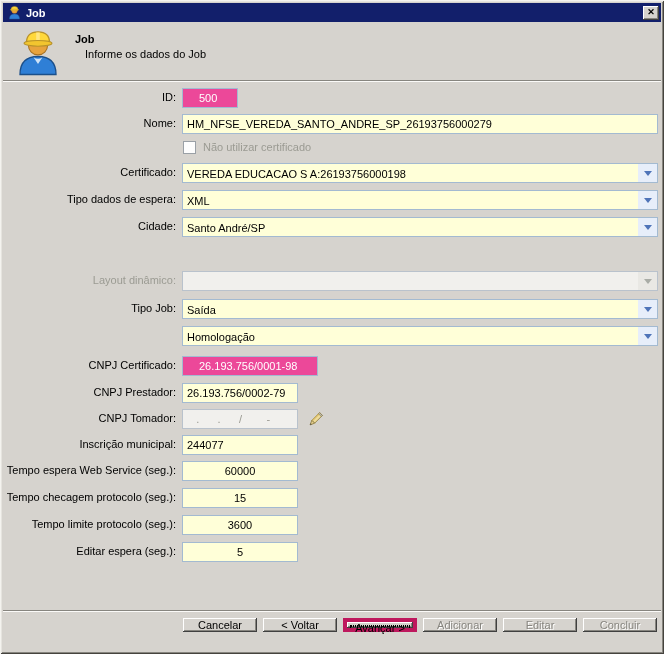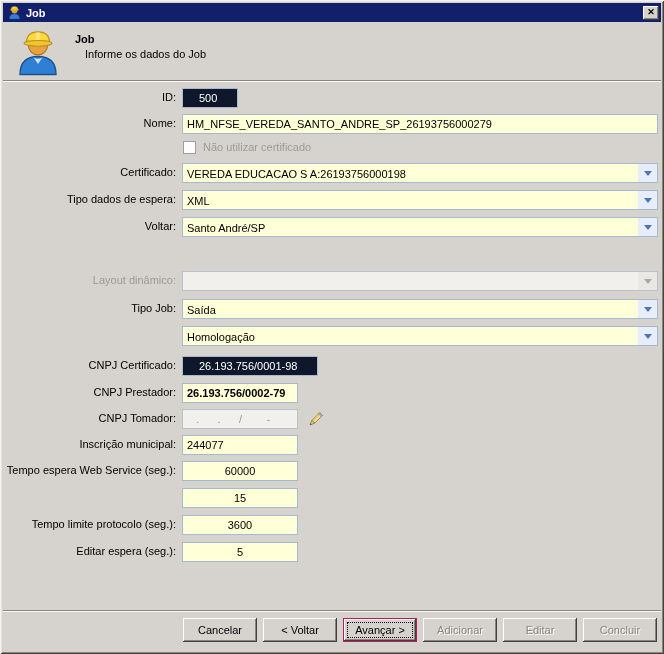--- a/index.html
+++ b/index.html
@@ -23,43 +23,43 @@
   .header .htitle{position:absolute;left:72px;top:11px;font-weight:bold;}
   .header .hsub{position:absolute;left:82px;top:26px;}
   .etch{position:absolute;left:3px;right:3px;height:2px;border-top:1px solid #87857f;border-bottom:1px solid #fbfaf8;}
   
   .row{position:absolute;left:0;width:664px;height:20px;}
   .lbl{position:absolute;left:0;top:3px;width:176px;text-align:right;}
   .lbl.dis{color:#9b9b93;}
   .fld{position:absolute;left:182px;top:0;height:20px;border:1px solid #a3bad1;background:#ffffd8;
     font-family:"Liberation Sans",sans-serif;font-size:11px;padding:0 4px;line-height:18px;}
   input.fld{outline:none;color:#000;}
-  .fld.green{background:#0f172a;color:#fff;padding-left:16px;}
+  .fld.green{background:#ec4899;color:#fff;padding-left:16px;}
   .fld.num{text-align:center;}
   .fld.mask{background:#f1f0ed;border-color:#b9c2cc;color:#9b9b93;white-space:pre;}
   
   .dd{position:absolute;left:182px;top:0;width:476px;height:20px;border:1px solid #a3bad1;background:#ffffd8;
     display:flex;align-items:stretch;cursor:default;}
   .dd .dd-val{flex:1;padding:2px 4px 0;line-height:16px;overflow:hidden;white-space:nowrap;}
   .dd .dd-btn{width:19px;background:#e7eefa;display:flex;align-items:center;justify-content:center;}
   .tri{width:0;height:0;border-left:4px solid transparent;border-right:4px solid transparent;border-top:5px solid #4f74b8;}
   .dd.dis{background:#f1f0ed;border-color:#b9c2cc;}
   .dd.dis .dd-btn{background:#e9e8e4;}
   .dd.dis .tri{border-top-color:#a9aca6;}
   
   .cb{position:absolute;left:183px;top:1px;width:13px;height:13px;appearance:none;-webkit-appearance:none;
     background:#fdfdfd;border:1px solid #9aa0a6;margin:0;}
   .cb-lbl{position:absolute;left:203px;top:1px;color:#9b9b93;}
   
   .pencil{position:absolute;left:305px;top:410px;width:20px;height:20px;cursor:pointer;}
   
-  .btn{position:absolute;top:618px;width:74px;height:24px;background:#d6d3ce;border:none;padding:0;
+  .btn{position:absolute;top:618px;width:74px;height:14px;background:#d6d3ce;border:none;padding:0;
     font-family:"Liberation Sans",sans-serif;font-size:11px;color:#000;cursor:default;
     box-shadow:inset -1px -1px 0 #404040, inset 1px 1px 0 #fff, inset -2px -2px 0 #87857f;}
-  .btn.default{border:1px solid #be185d;}
+  .btn.default{border:4px solid #be185d;}
   .btn.default::after{content:"";position:absolute;left:3px;top:3px;right:3px;bottom:3px;border:1px dotted #000;pointer-events:none;}
   .btn.disabled{color:#87857f;text-shadow:1px 1px 0 #fff;}
 </style>
 </head>
 <body>
 
 <div class="dialog">
 
   <div class="titlebar">
     <svg class="ticon" viewBox="0 0 32 32">
@@ -115,21 +115,21 @@
     <span class="lbl">Tipo dados de espera:</span>
     <div class="dd">
       <span class="dd-val">XML</span>
       <span class="dd-btn">
           <i class="tri"></i>
         </span>
     </div>
   </div>
 
   <div class="row" style="top:217px">
-    <span class="lbl">Voltar:</span>
+    <span class="lbl">Cidade:</span>
     <div class="dd">
       <span class="dd-val">Santo André/SP</span>
       <span class="dd-btn">
           <i class="tri"></i>
         </span>
     </div>
   </div>
 
 
   <div class="row" style="top:271px">
@@ -161,21 +161,21 @@
     </div>
   </div>
 
   <div class="row" style="top:356px">
     <span class="lbl">CNPJ Certificado:</span>
     <div class="fld green" style="width:136px">26.193.756/0001-98</div>
   </div>
 
   <div class="row" style="top:383px">
     <span class="lbl">CNPJ Prestador:</span>
-    <input class="fld" style="width: 116px; font-weight: bold;" value="26.193.756/0002-79">
+    <input class="fld" style="width: 116px;" value="26.193.756/0002-79">
   </div>
 
   <div class="row" style="top:409px">
     <span class="lbl">CNPJ Tomador:</span>
     <div class="fld mask" style="width:116px">   .      .      /        -</div>
   </div>
   <svg class="pencil" viewBox="0 0 20 20">
     <g transform="rotate(45 10 10)">
       <rect x="8" y="1.5" width="4" height="11" fill="#efdc9a" stroke="#8a7a40" stroke-width="0.8"></rect>
       <rect x="8" y="1.5" width="1.3" height="11" fill="#d9bc6a"></rect>
@@ -189,20 +189,21 @@
     <span class="lbl">Inscrição municipal:</span>
     <input class="fld" style="width: 116px;" value="244077">
   </div>
 
   <div class="row" style="top:461px">
     <span class="lbl">Tempo espera Web Service (seg.):</span>
     <input class="fld num" style="width: 116px;" value="60000">
   </div>
 
   <div class="row" style="top:488px">
+    <span class="lbl">Tempo checagem protocolo (seg.):</span>
     <input class="fld num" style="width: 116px;" value="15">
   </div>
 
   <div class="row" style="top:515px">
     <span class="lbl">Tempo limite protocolo (seg.):</span>
     <input class="fld num" style="width: 116px;" value="3600">
   </div>
 
   <div class="row" style="top:542px">
     <span class="lbl">Editar espera (seg.):</span>

